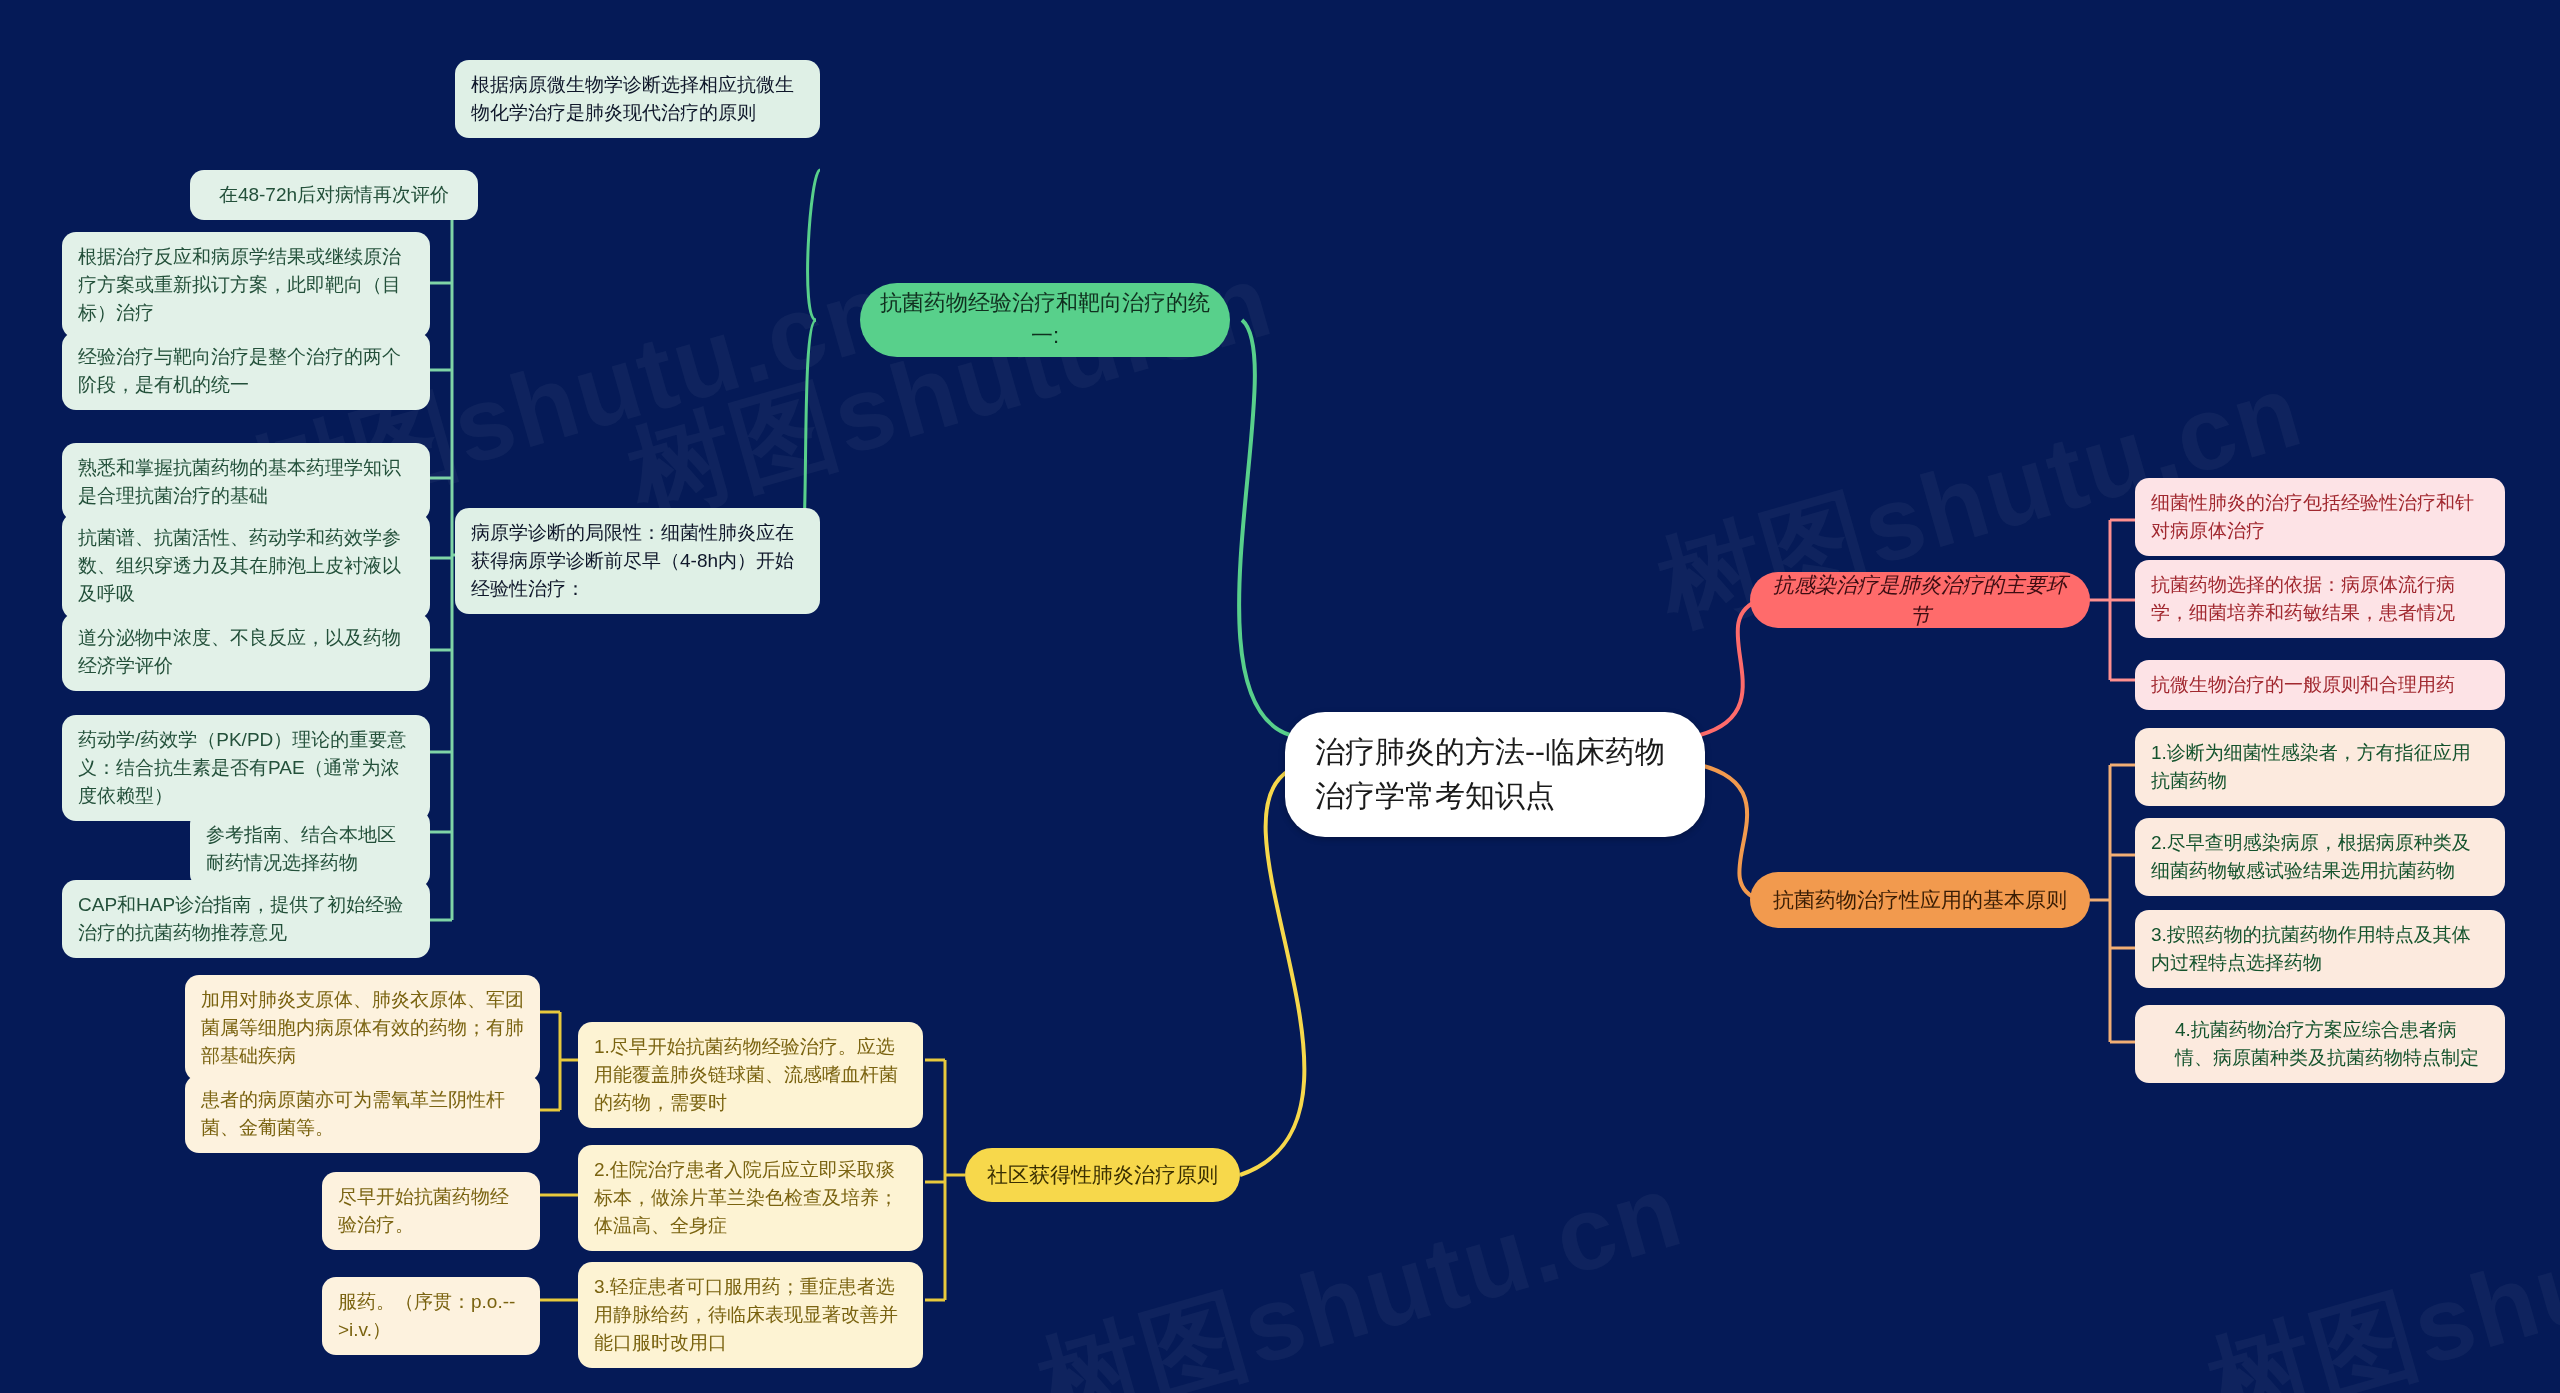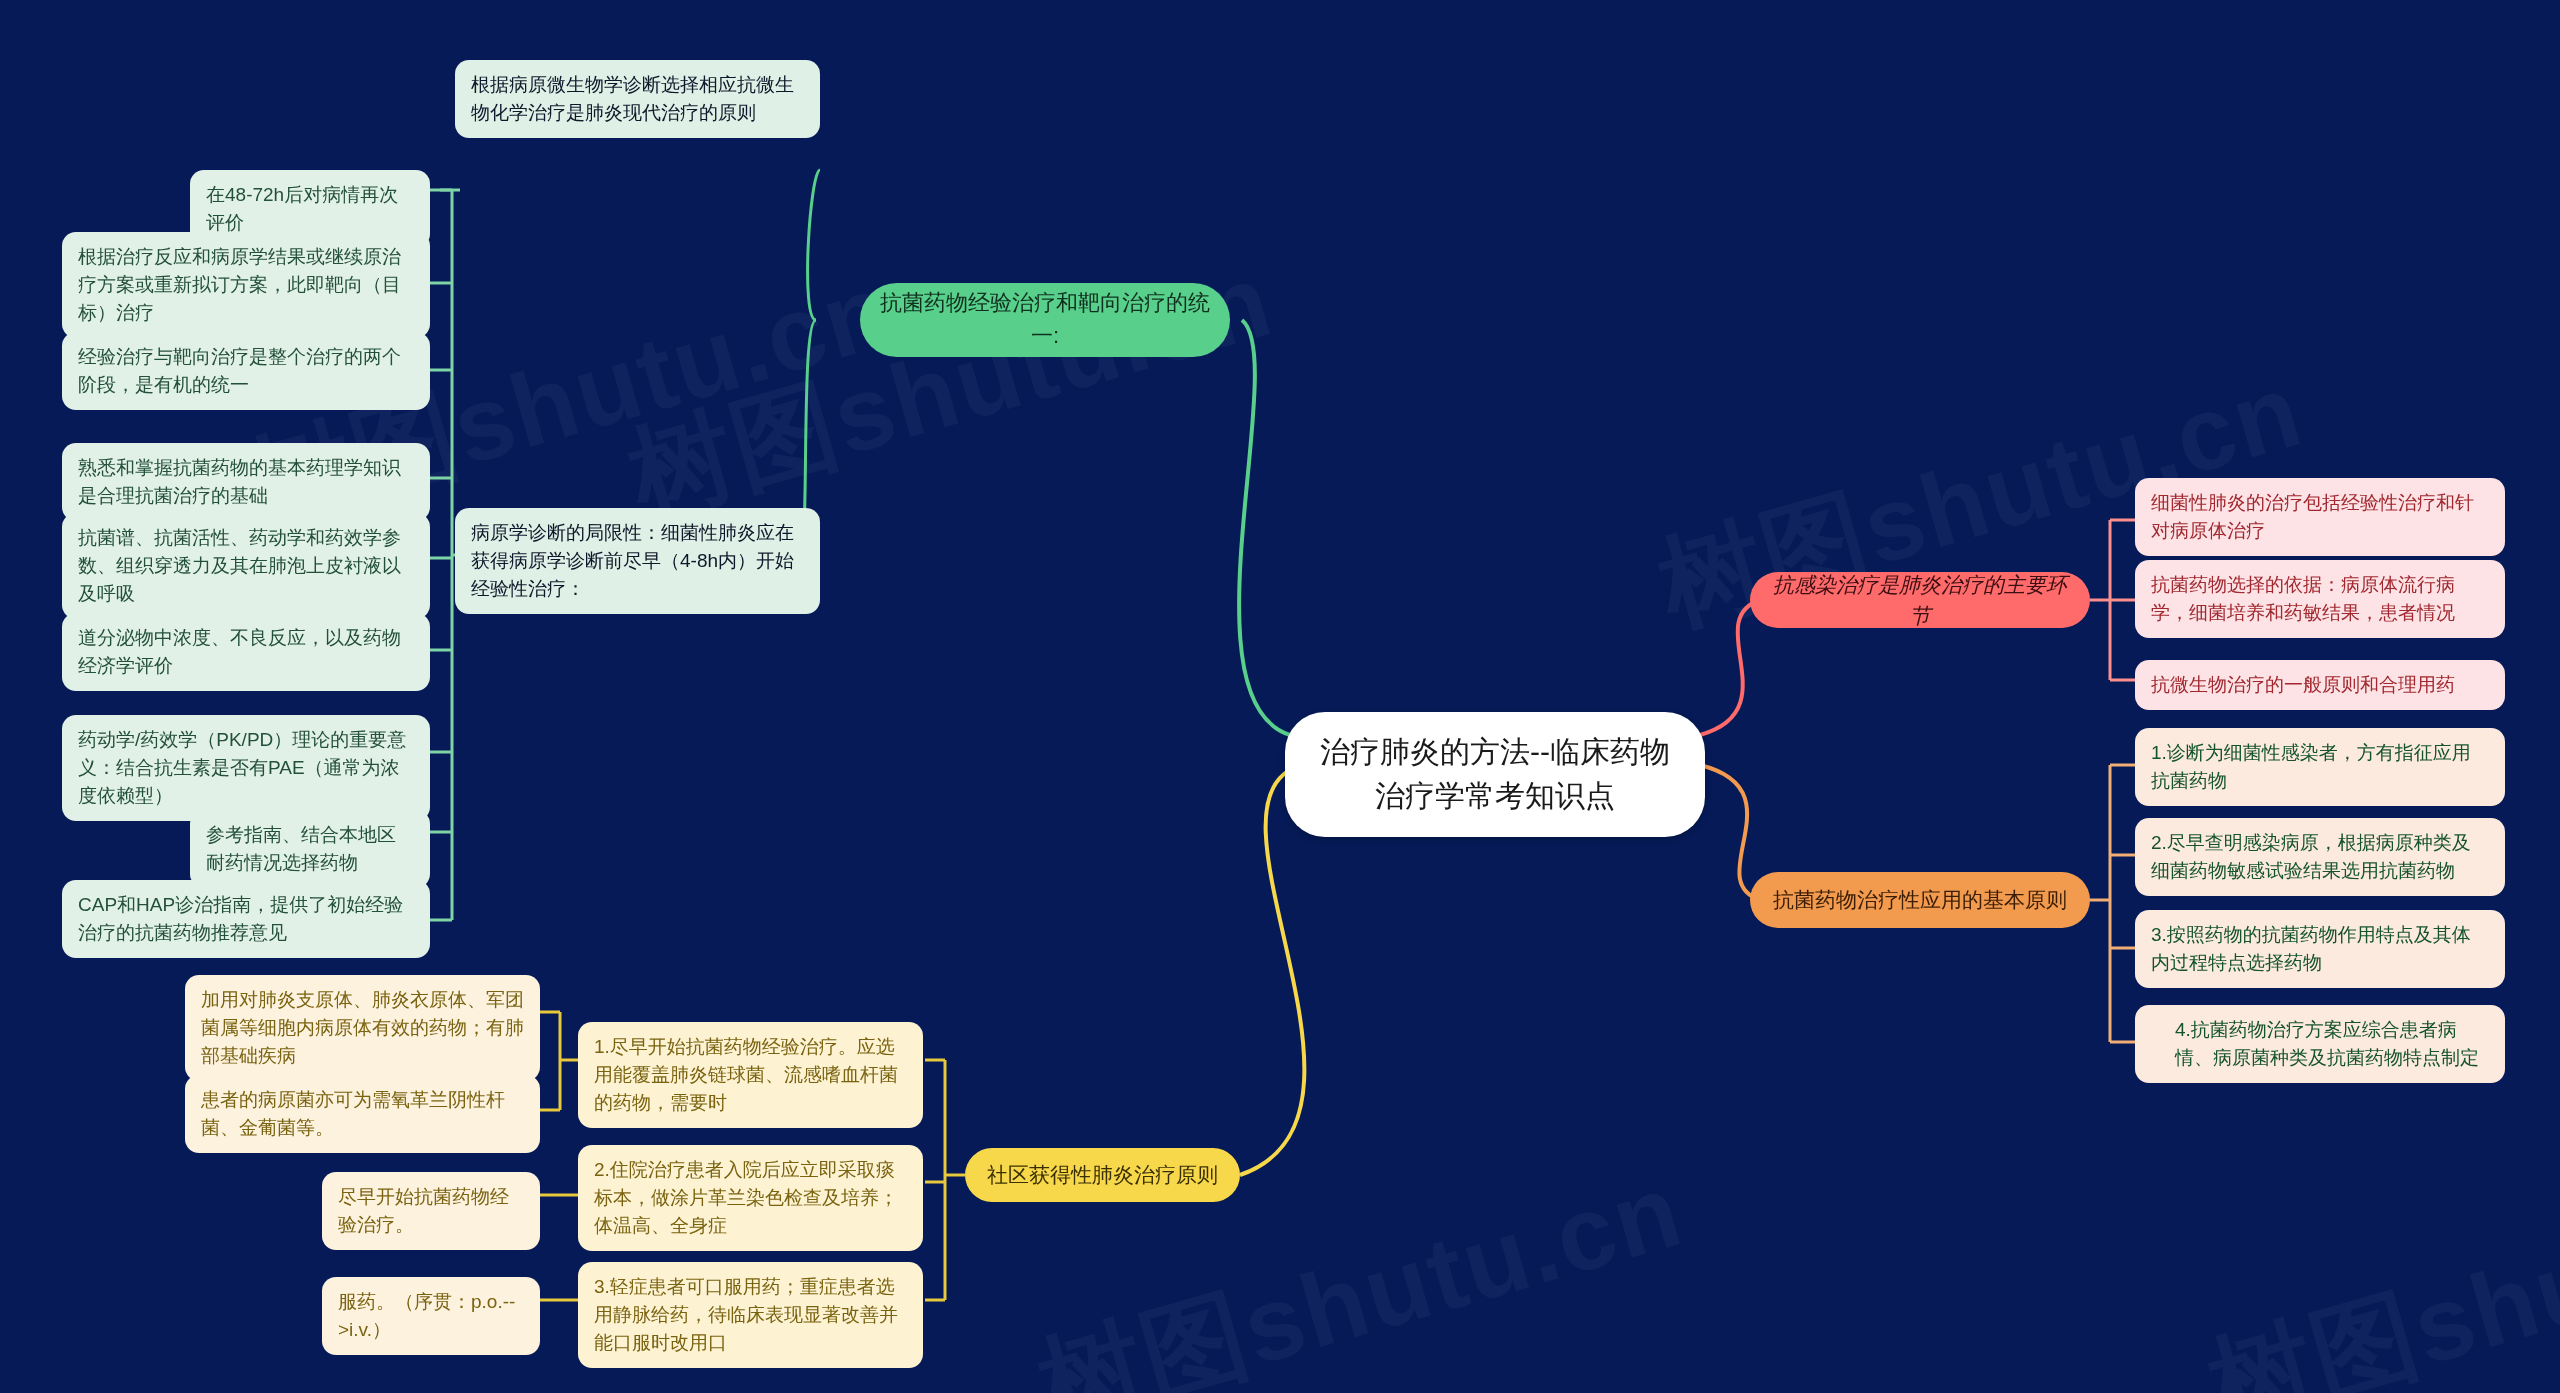--- a/index.html
+++ b/index.html
@@ -46,21 +46,20 @@
     white-space: pre-wrap;
   }
   .node.pill { border-radius: 999px; justify-content: center; text-align: center; }
 
   
   .root {
     background: #ffffff;
     color: #1a1a1a;
     font-size: 30px;
     border-radius: 40px;
-    text-align: center;
     justify-content: center;
     padding: 18px 30px;
     box-shadow: 0 2px 6px rgba(0,0,0,.25);
   }
 
   
   .g-main  { background: #58d08b; color: #10301f; font-size: 22px; }
   .g-sub   { background: #dff0e6; color: #0f172a; }
   .g-leaf  { background: #e2f1e8; color: #23503a; }
 
@@ -147,21 +146,21 @@
   </svg>
 
   <div class="node root" style="left:1285px; top:712px; width:420px;">治疗肺炎的方法--临床药物治疗学常考知识点</div>
 
   <div class="node pill g-main" style="left:860px; top:283px; width:370px; height:74px;">抗菌药物经验治疗和靶向治疗的统一:</div>
 
   <div class="node g-sub" style="left:455px; top:60px; width:365px;">根据病原微生物学诊断选择相应抗微生物化学治疗是肺炎现代治疗的原则</div>
 
   <div class="node g-sub" style="left:455px; top:508px; width:365px;">病原学诊断的局限性：细菌性肺炎应在获得病原学诊断前尽早（4-8h内）开始经验性治疗：</div>
 
-  <div class="node g-leaf" style="left:190px; top:170px; width:240px; justify-content:center;">在48-72h后对病情再次评价</div>
+  <div class="node g-leaf" style="left:190px; top:170px; width:288px; justify-content:center;">在48-72h后对病情再次评价</div>
   <div class="node g-leaf" style="left:62px;  top:232px; width:368px;">根据治疗反应和病原学结果或继续原治疗方案或重新拟订方案，此即靶向（目标）治疗</div>
   <div class="node g-leaf" style="left:62px;  top:332px; width:368px;">经验治疗与靶向治疗是整个治疗的两个阶段，是有机的统一</div>
   <div class="node g-leaf" style="left:62px;  top:443px; width:368px;">熟悉和掌握抗菌药物的基本药理学知识是合理抗菌治疗的基础</div>
   <div class="node g-leaf" style="left:62px;  top:513px; width:368px;">抗菌谱、抗菌活性、药动学和药效学参数、组织穿透力及其在肺泡上皮衬液以及呼吸</div>
   <div class="node g-leaf" style="left:62px;  top:613px; width:368px;">道分泌物中浓度、不良反应，以及药物经济学评价</div>
   <div class="node g-leaf" style="left:62px;  top:715px; width:368px;">药动学/药效学（PK/PD）理论的重要意义：结合抗生素是否有PAE（通常为浓度依赖型）</div>
   <div class="node g-leaf" style="left:190px; top:810px; width:240px; justify-content:center;">参考指南、结合本地区耐药情况选择药物</div>
   <div class="node g-leaf" style="left:62px;  top:880px; width:368px;">CAP和HAP诊治指南，提供了初始经验治疗的抗菌药物推荐意见</div>
 
   <div class="node pill r-main" style="left:1750px; top:572px; width:340px; height:56px;">抗感染治疗是肺炎治疗的主要环节</div>

